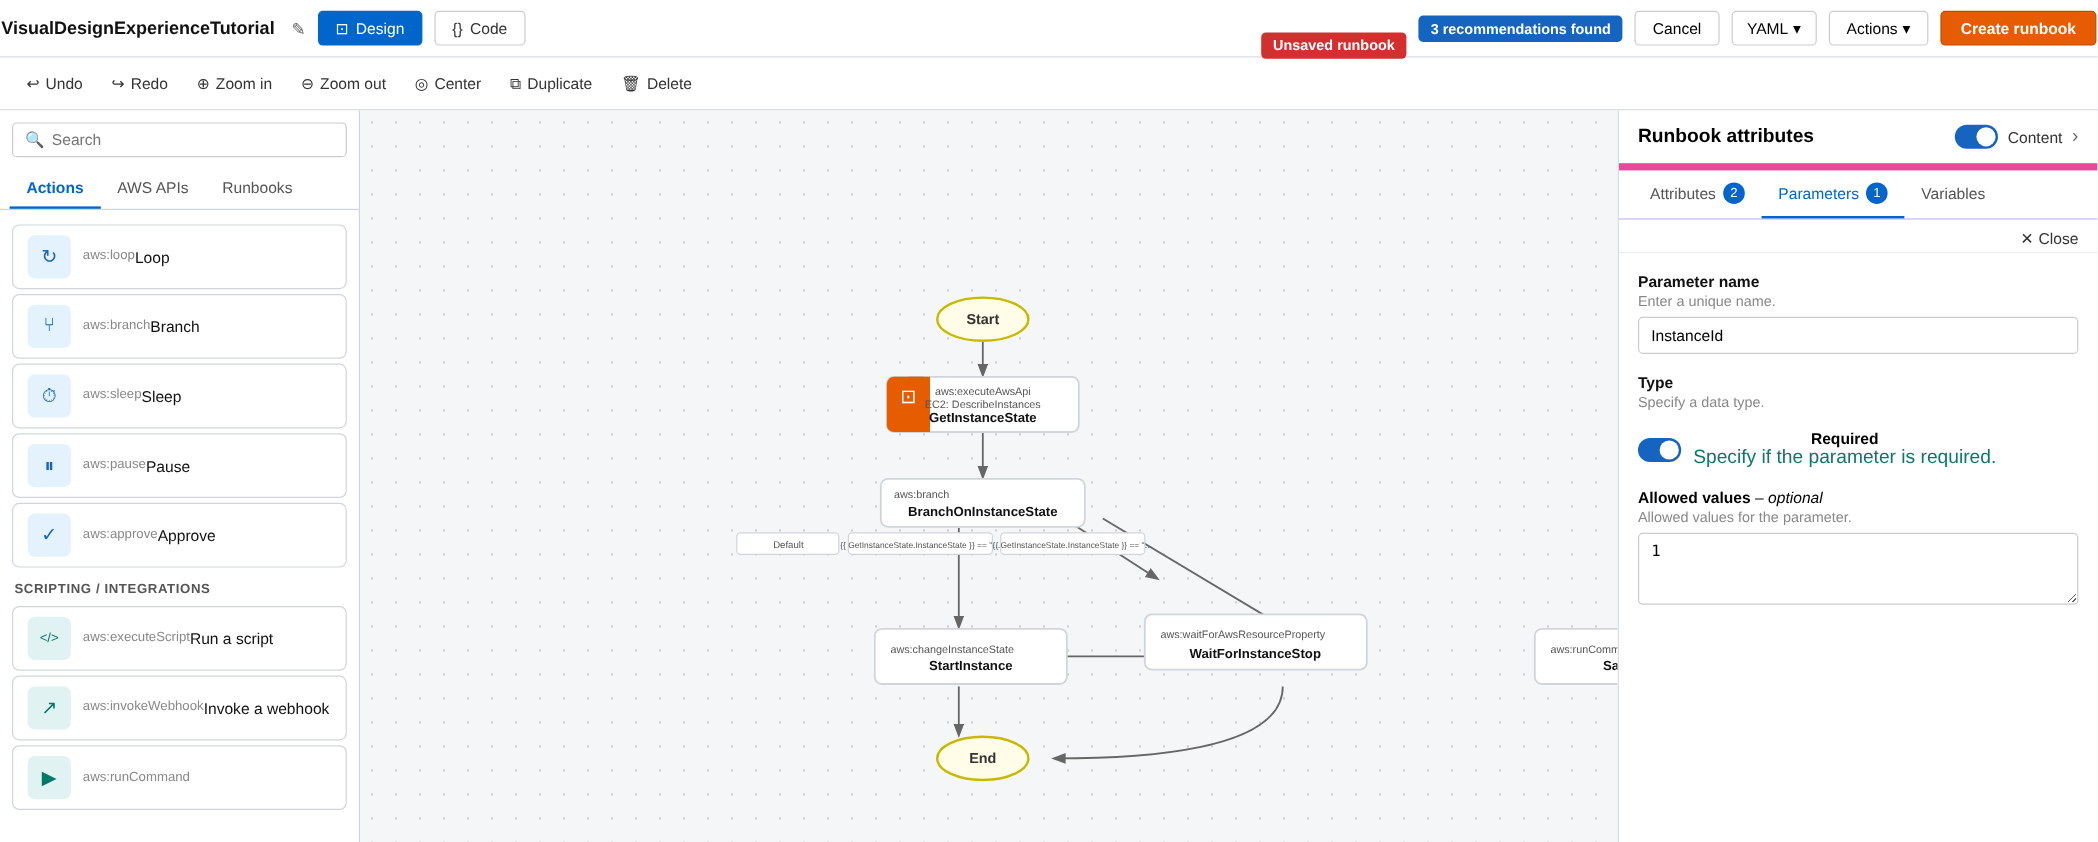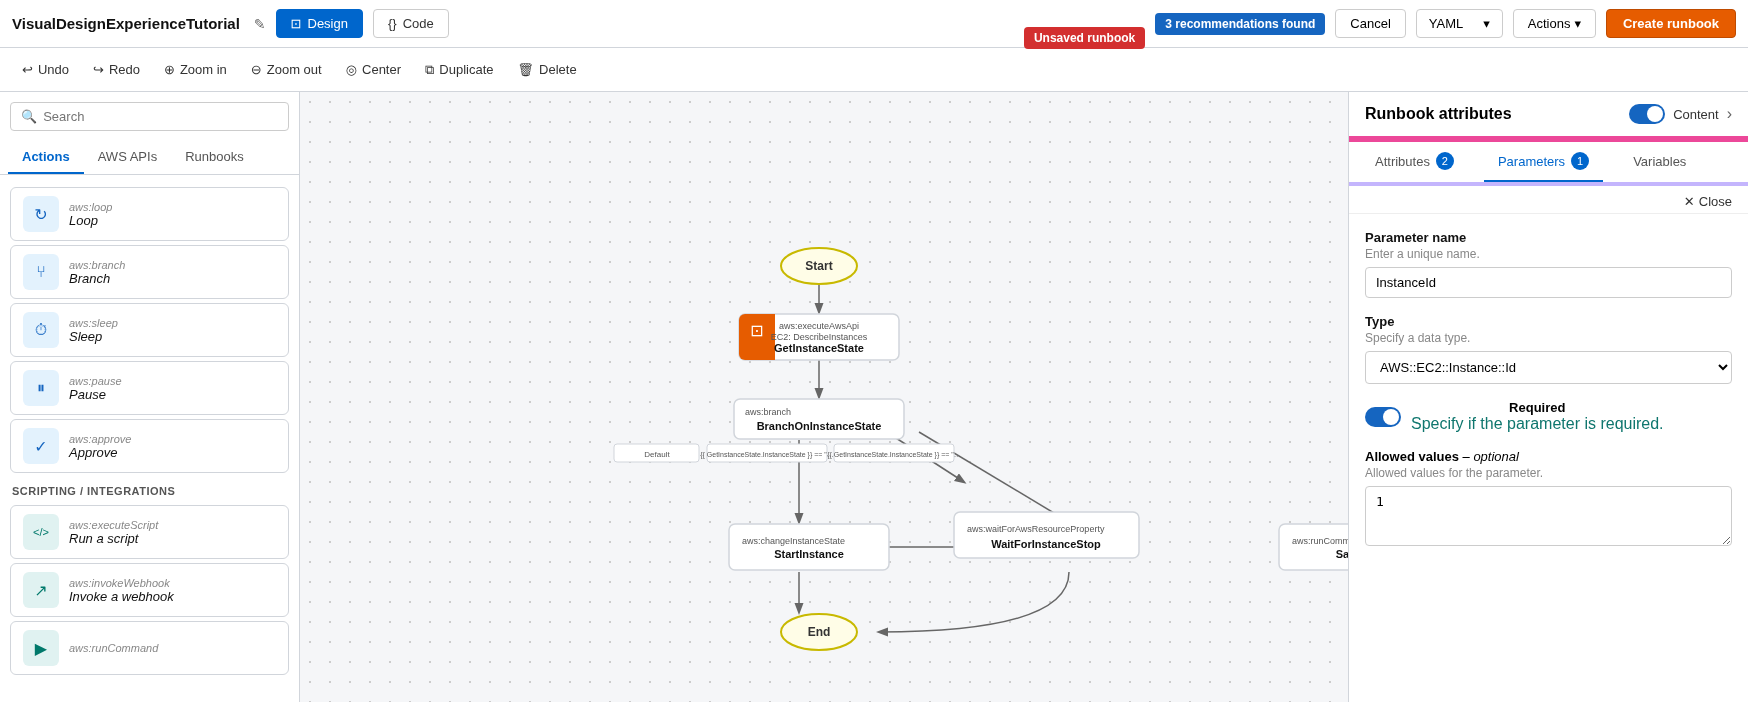--- a/index.html
+++ b/index.html
@@ -1,21 +1,21 @@
 <!DOCTYPE html>
 <html><head>
   <meta charset="utf-8">
   <style>
     * { box-sizing: border-box; margin: 0; padding: 0; }
     body { font-family: -apple-system, BlinkMacSystemFont, 'Segoe UI', Arial, sans-serif; font-size: 13px; background: #f0f2f5; overflow: hidden; }
 
     
     .topbar {
       display: flex; align-items: center; height: 48px; background: #fff;
-      border-bottom: 1px solid #d1d5db; padding: 0 12px; gap: 10px;
+      border-bottom: 1px solid #d1d5db; padding: 0 1px; gap: 10px;
     }
     .app-title { font-weight: 600; font-size: 15px; color: #111; margin-right: 4px; }
     .edit-icon { color: #666; cursor: pointer; font-size: 14px; }
     .tab-btn {
       display: flex; align-items: center; gap: 6px; padding: 6px 14px;
       border: 1px solid #ccc; border-radius: 4px; background: #fff;
       cursor: pointer; font-size: 13px; color: #333;
     }
     .tab-btn.active { background: #0066cc; color: #fff; border-color: #0066cc; }
     .spacer { flex: 1; }
@@ -25,21 +25,21 @@
     }
     .recommendations-badge {
       background: #1565c0; color: #fff; border-radius: 4px;
       padding: 4px 10px; font-size: 12px; font-weight: 600; cursor: pointer;
     }
     .cancel-btn {
       padding: 6px 14px; border: 1px solid #ccc; border-radius: 4px;
       background: #fff; cursor: pointer; font-size: 13px;
     }
     .yaml-btn {
-      display: flex; align-items: center; gap: 20px; padding: 6px 12px;
+      display: flex; align-items: center; gap: 4px; padding: 6px 12px;
       border: 1px solid #ccc; border-radius: 4px; background: #fff;
       cursor: pointer; font-size: 13px;
     }
     .actions-btn {
       display: flex; align-items: center; gap: 4px; padding: 6px 14px;
       border: 1px solid #ccc; border-radius: 4px; background: #fff;
       cursor: pointer; font-size: 13px;
     }
     .create-btn {
       padding: 6px 16px; border: none; border-radius: 4px;
@@ -93,21 +93,21 @@
       cursor: pointer; border: 1px solid #d1d5db; border-radius: 6px;
       margin: 4px 10px; background: #fff;
     }
     .action-icon {
       width: 36px; height: 36px; border-radius: 6px; display: flex;
       align-items: center; justify-content: center; font-size: 16px;
       flex-shrink: 0;
     }
     .action-icon.blue { background: #e3f2fd; color: #1565c0; }
     .action-icon.teal { background: #e0f2f1; color: #00796b; }
-    .action-item-text { display: flex; flex-direction: column; font-style: italic; }
+    .action-item-text { display: flex; flex-direction: row; }
     .action-item-sub { font-size: 11px; color: #888; }
     .action-item-name { font-size: 13px; color: #111; font-weight: 500; }
 
     
     .canvas {
       flex: 1; background: #f5f6f8; position: relative; overflow: hidden;
       background-image: radial-gradient(circle, #ccc 1px, transparent 1px);
       background-size: 20px 20px;
     }
 
@@ -129,21 +129,21 @@
     }
     .toggle-switch::after {
       content: ''; position: absolute; width: 16px; height: 16px;
       background: #fff; border-radius: 50%; top: 2px; right: 2px;
       transition: left 0.2s;
     }
     .content-label { font-size: 13px; color: #333; }
     .panel-arrow { color: #666; font-size: 16px; cursor: pointer; }
 
     
-    .panel-tabs { display: flex; border-bottom: 4px solid #c4b5fd; padding: 0 12px; gap: 16px; }
+    .panel-tabs { display: flex; border-bottom: 1px solid #c4b5fd; padding: 0 12px; }
     .panel-tab {
       padding: 10px 14px; font-size: 13px; cursor: pointer; color: #555;
       border-bottom: 2px solid transparent; display: flex; align-items: center; gap: 6px;
     }
     .panel-tab.active { color: #0066cc; border-bottom-color: #0066cc; }
     .tab-badge {
       background: #0066cc; color: #fff; border-radius: 50%;
       width: 18px; height: 18px; font-size: 11px;
       display: flex; align-items: center; justify-content: center;
     }
@@ -449,21 +449,20 @@
       <div class="param-form">
         <div class="form-group">
           <div class="form-label">Parameter name</div>
           <div class="form-sub">Enter a unique name.</div>
           <input class="form-input" type="text" value="InstanceId" style="">
         </div>
 
         <div class="form-group">
           <div class="form-label">Type</div>
           <div class="form-sub">Specify a data type.</div>
-          <select class="form-select"><option value="AWS::EC2::Instance::Id">AWS::EC2::Instance::Id</option><option value="String">String</option><option value="Integer">Integer</option><option value="Boolean">Boolean</option></select>
         </div>
 
         <div class="required-row">
           <div class="req-toggle"></div>
           <div class="req-label-group">
             <span class="req-title">Required</span>
             <span class="req-sub">Specify if the parameter is required.</span>
           </div>
         </div>
 

